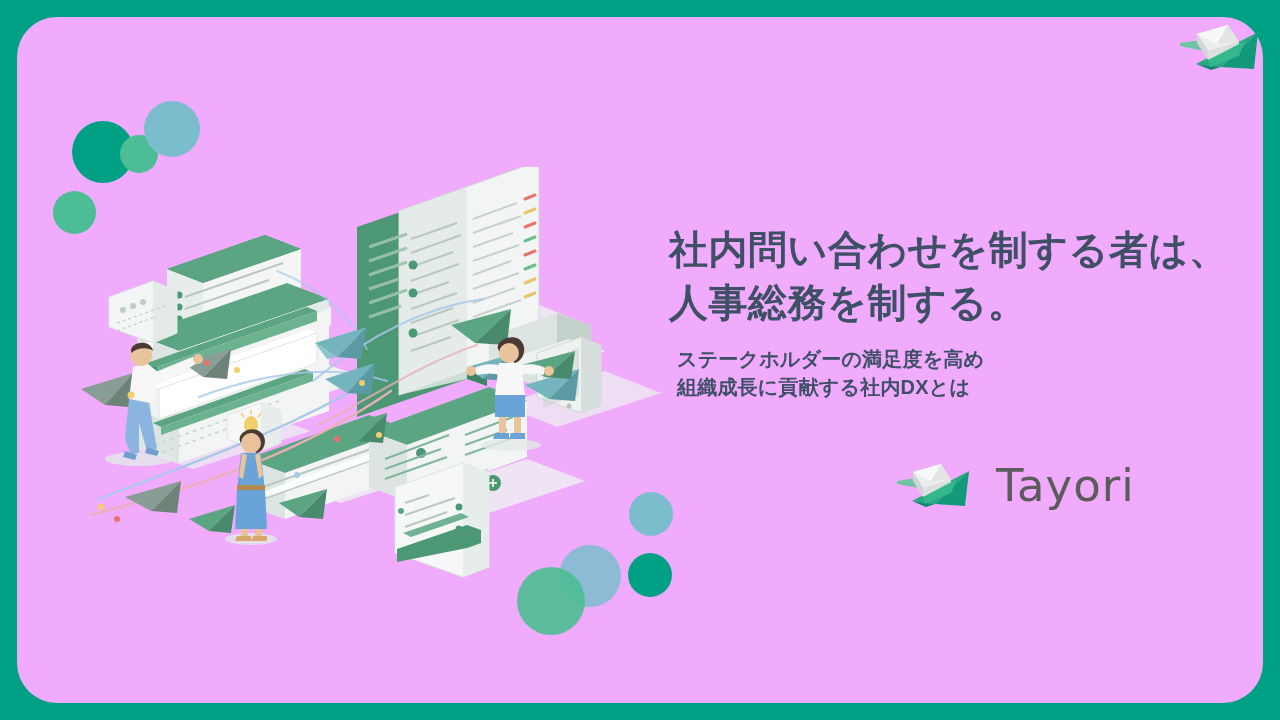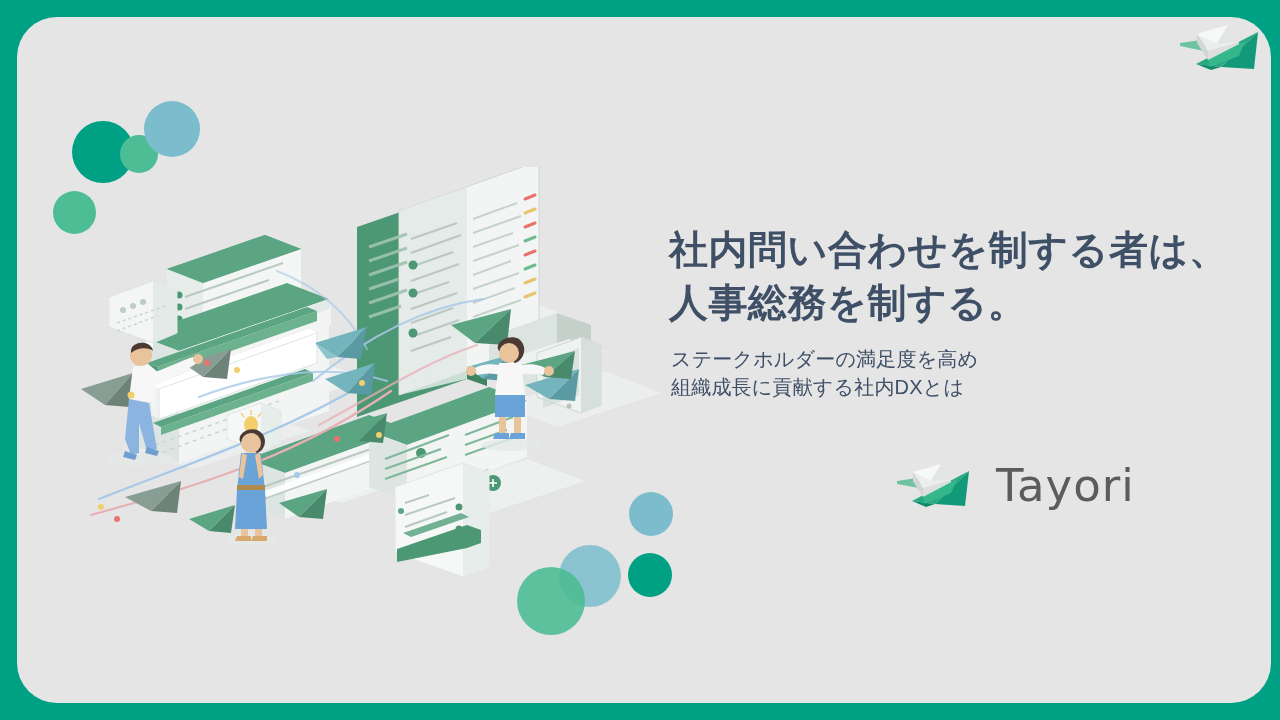--- a/index.html
+++ b/index.html
@@ -59,25 +59,25 @@
     margin: 0;
     color: #3e4f66;
     font-size: 39px;
     font-weight: bold;
     line-height: 1.36;
     letter-spacing: 0.5px;
     white-space: pre-line;
   }
 
   #subhead {
-    margin: 2px;
+    margin: 8px;
     margin-top: 16px;
     color: #3e4f66;
     font-size: 20px;
-    font-weight: normal;
+    font-weight: bold;
     line-height: 1.42;
     letter-spacing: 0.2px;
     white-space: pre-line;
   }
 
   
   #logo-lockup {
     position: absolute;
     left: 878px;
     top: 440px;
@@ -104,21 +104,21 @@
     top: 150px;
     width: 600px;
     height: 420px;
   }
 </style>
 </head>
 <body>
 
 <div id="slide" style="background: rgb(0, 160, 133);">
 
-  <div id="card" style="background: #e5e5e5; padding-left: 8px;">
+  <div id="card" style="background: #f0abfc;">
 
     <div id="circles-layer">
         <div class="circle" style="left: 55px; top: 104px; width: 62px; height: 62px; background: rgb(0, 160, 133); opacity: 1;"></div>
         <div class="circle" style="left: 103px; top: 118px; width: 38px; height: 38px; background: rgb(76, 189, 148); opacity: 1;"></div>
         <div class="circle" style="left: 127px; top: 84px; width: 56px; height: 56px; background: rgb(123, 189, 205); opacity: 1;"></div>
         <div class="circle" style="left: 36px; top: 174px; width: 43px; height: 43px; background: rgb(76, 189, 148); opacity: 1;"></div>
         <div class="circle" style="left: 612px; top: 475px; width: 44px; height: 44px; background: rgb(123, 189, 205); opacity: 1;"></div>
         <div class="circle" style="left: 542px; top: 528px; width: 62px; height: 62px; background: rgb(123, 189, 205); opacity: 0.85;"></div>
         <div class="circle" style="left: 611px; top: 536px; width: 44px; height: 44px; background: rgb(0, 160, 133); opacity: 1;"></div>
         <div class="circle" style="left: 500px; top: 550px; width: 68px; height: 68px; background: rgb(76, 189, 148); opacity: 0.9;"></div>

